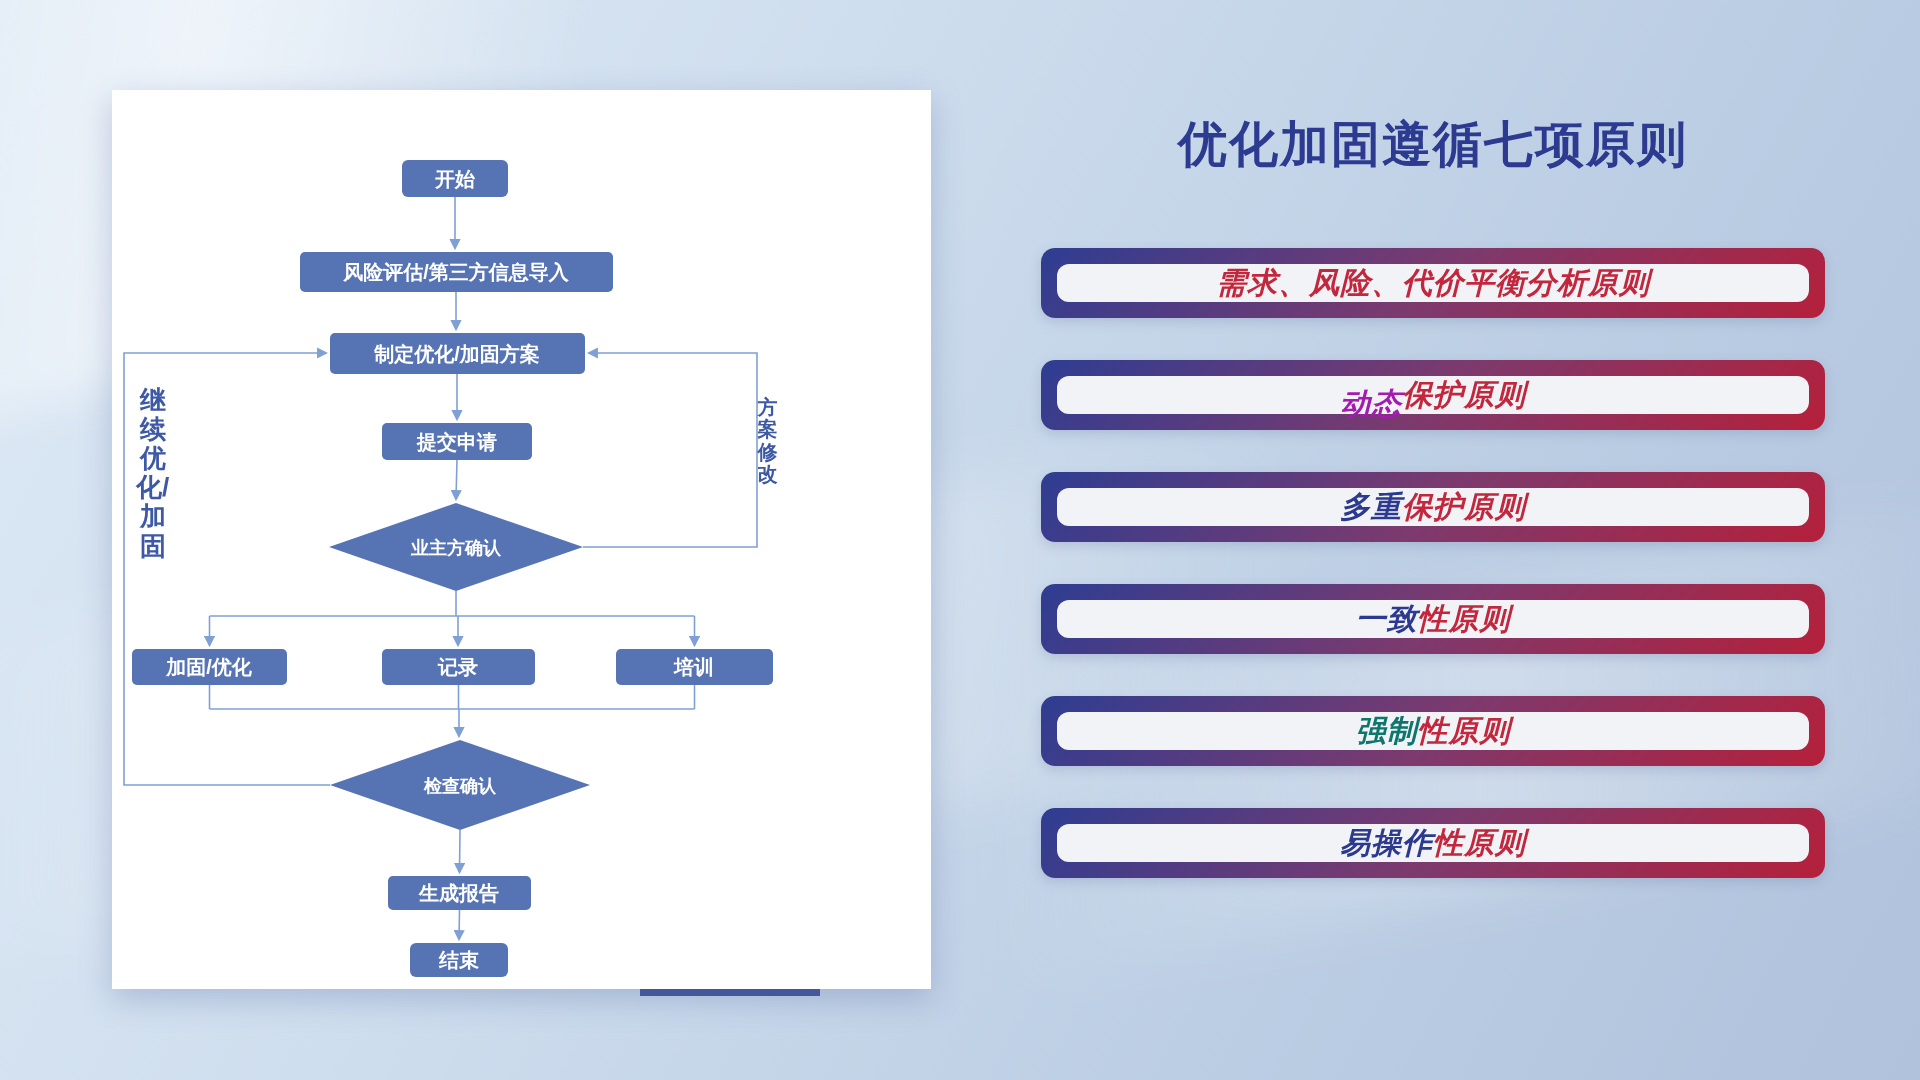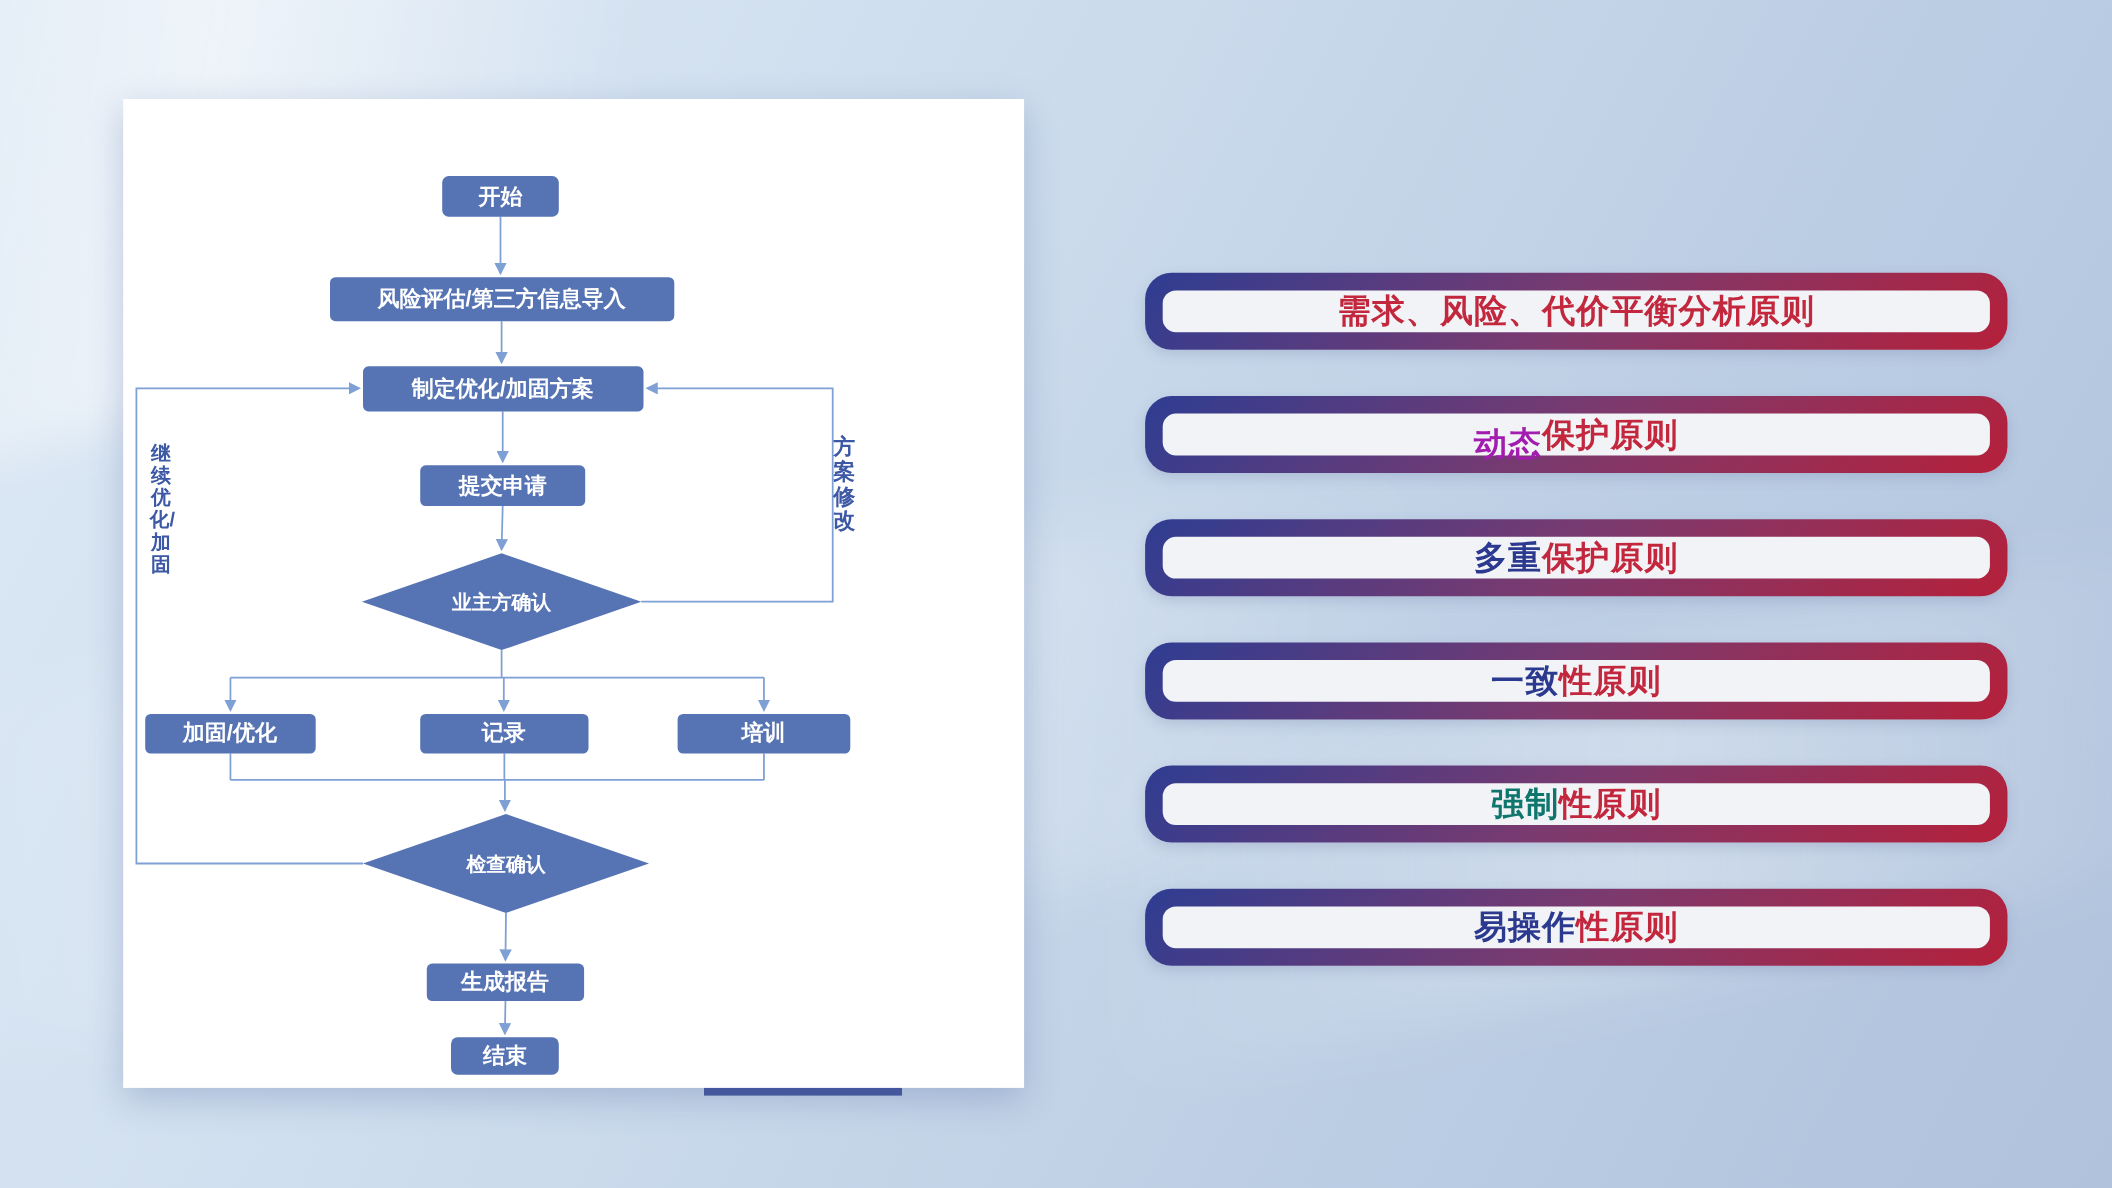--- a/index.html
+++ b/index.html
@@ -40,32 +40,33 @@
     fill:#ffffff; font-weight:700; font-size:20px;
     text-anchor:middle; dominant-baseline:central;
     font-family:"Liberation Sans","DejaVu Sans",sans-serif;
   }
   .flow-text-sm { font-size:18px; }
   .flow-line { stroke:#7fa0d4; stroke-width:1.6; fill:none; }
   .vlabel {
     position:absolute; width:1.15em; word-break:break-all; text-align:center;
     font-weight:700; color:#3d59a6; line-height:1.12;
   }
-  .vlabel-left  { left:24px;  top:312px; font-size:18px; }
+  .vlabel-left  { left:24px;  top:296px; font-size:26px;text-align:right; }
   .vlabel-right { left:644px; top:306px; font-size:20px; }
   .principles-title {
     position:absolute; left:1021px; top:112px; width:824px;
     text-align:center; font-size:49px; font-weight:800;
     color:#2c3a90; letter-spacing:2px;
   }
   .principles-list { position:absolute; left:1041px; top:248px; width:784px; }
   .principle-box {
-    height:70px; margin-bottom:42px; border-radius:24px; padding:16px;
+    height:70px; margin-bottom:42px; border-radius:14px; padding:16px;
     background:linear-gradient(135deg,#2e3d92 0%,#7c3a6e 50%,#b5203a 100%);
     box-shadow:0 4px 12px rgba(80,90,140,0.20);
+    font-style:italic;
   }
   .principle-box:last-child { margin-bottom:0; }
   .principle-inner {
     width:100%; height:100%; border-radius:12px; background:#f2f3f6;
     display:flex; align-items:center; justify-content:center;
     font-size:30px; font-weight:600; letter-spacing:1px;
   }
 </style>
 </head>
 <body>
@@ -164,20 +165,21 @@
       <g>
         <rect class="flow-rect" x="298" y="853" width="98" height="34" rx="6"></rect>
         <text class="flow-text" x="347" y="870">结束</text>
       </g>
     </svg>
 
     <div class="vlabel vlabel-left">继续优化/加固</div>
     <div class="vlabel vlabel-right">方案修改</div>
   </div>
 
+  <div class="principles-title">优化加固遵循七项原则</div>
 
   <div class="principles-list">
       <div class="principle-box">
         <div class="principle-inner">
           <span style="color: rgb(194, 39, 61);">需求、风险、代价平衡分析原则</span>
         </div>
       </div>
       <div class="principle-box">
         <div class="principle-inner">
           <span style="color: #a21caf; margin-top: 19px;">动态</span>

